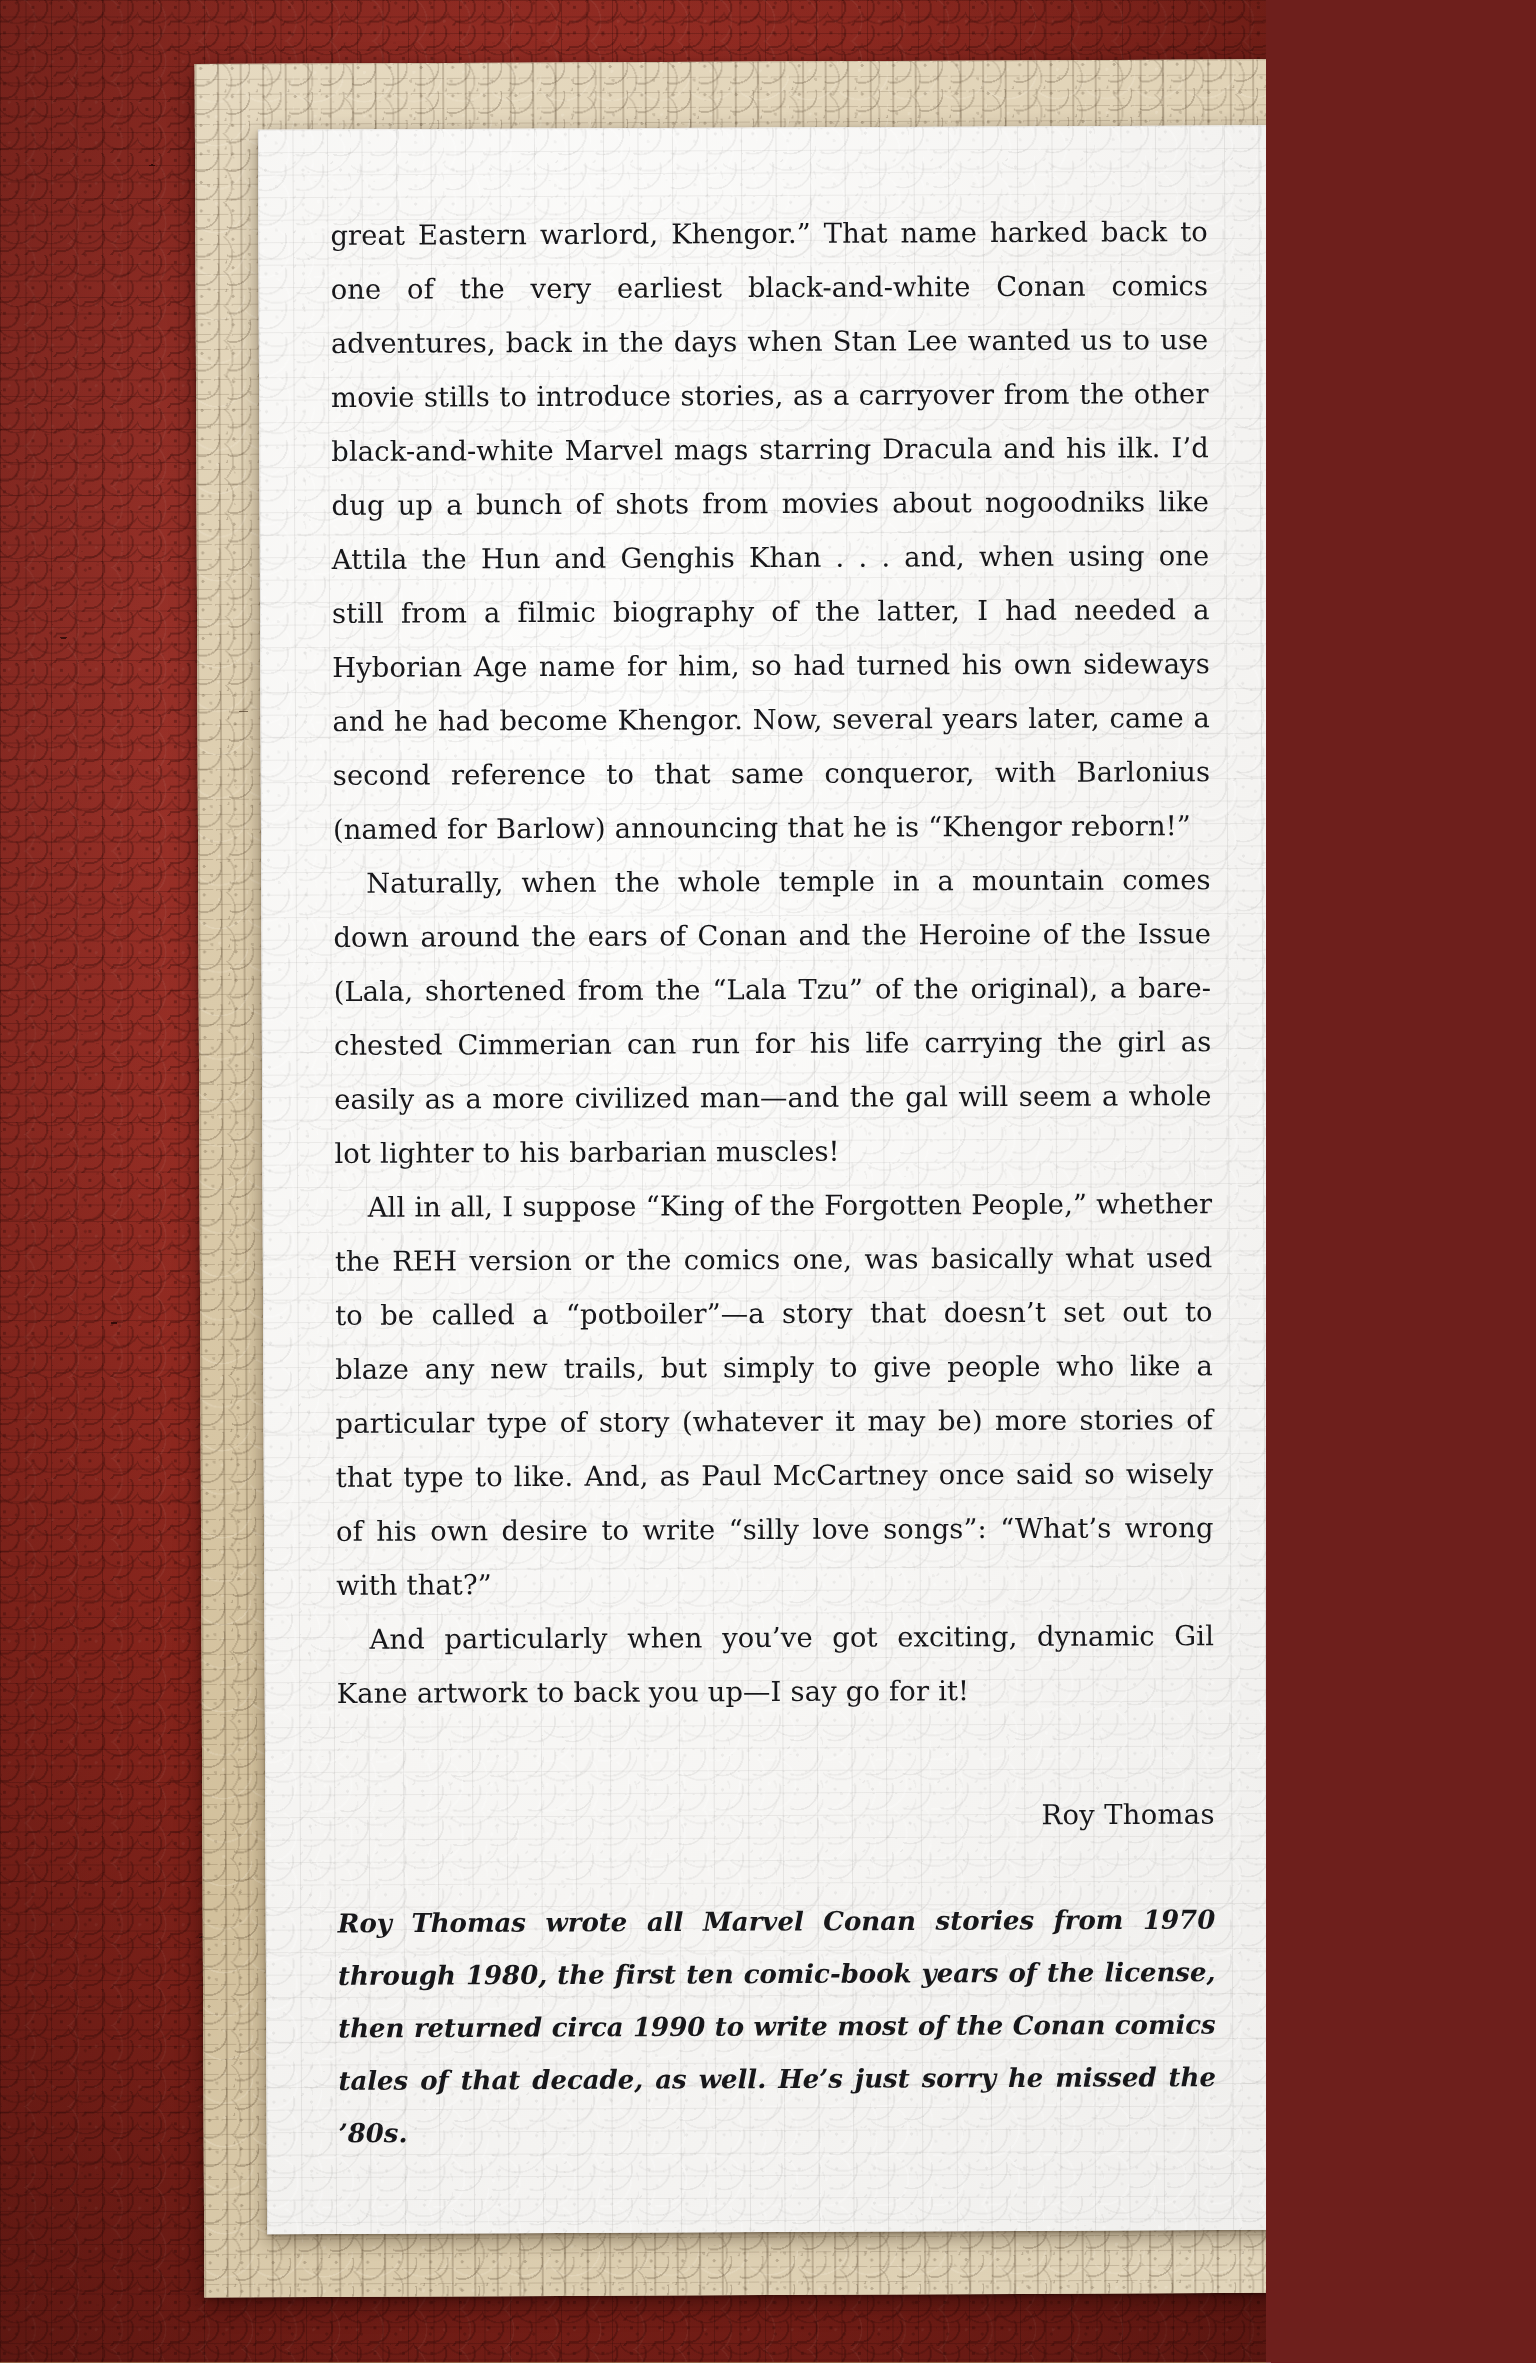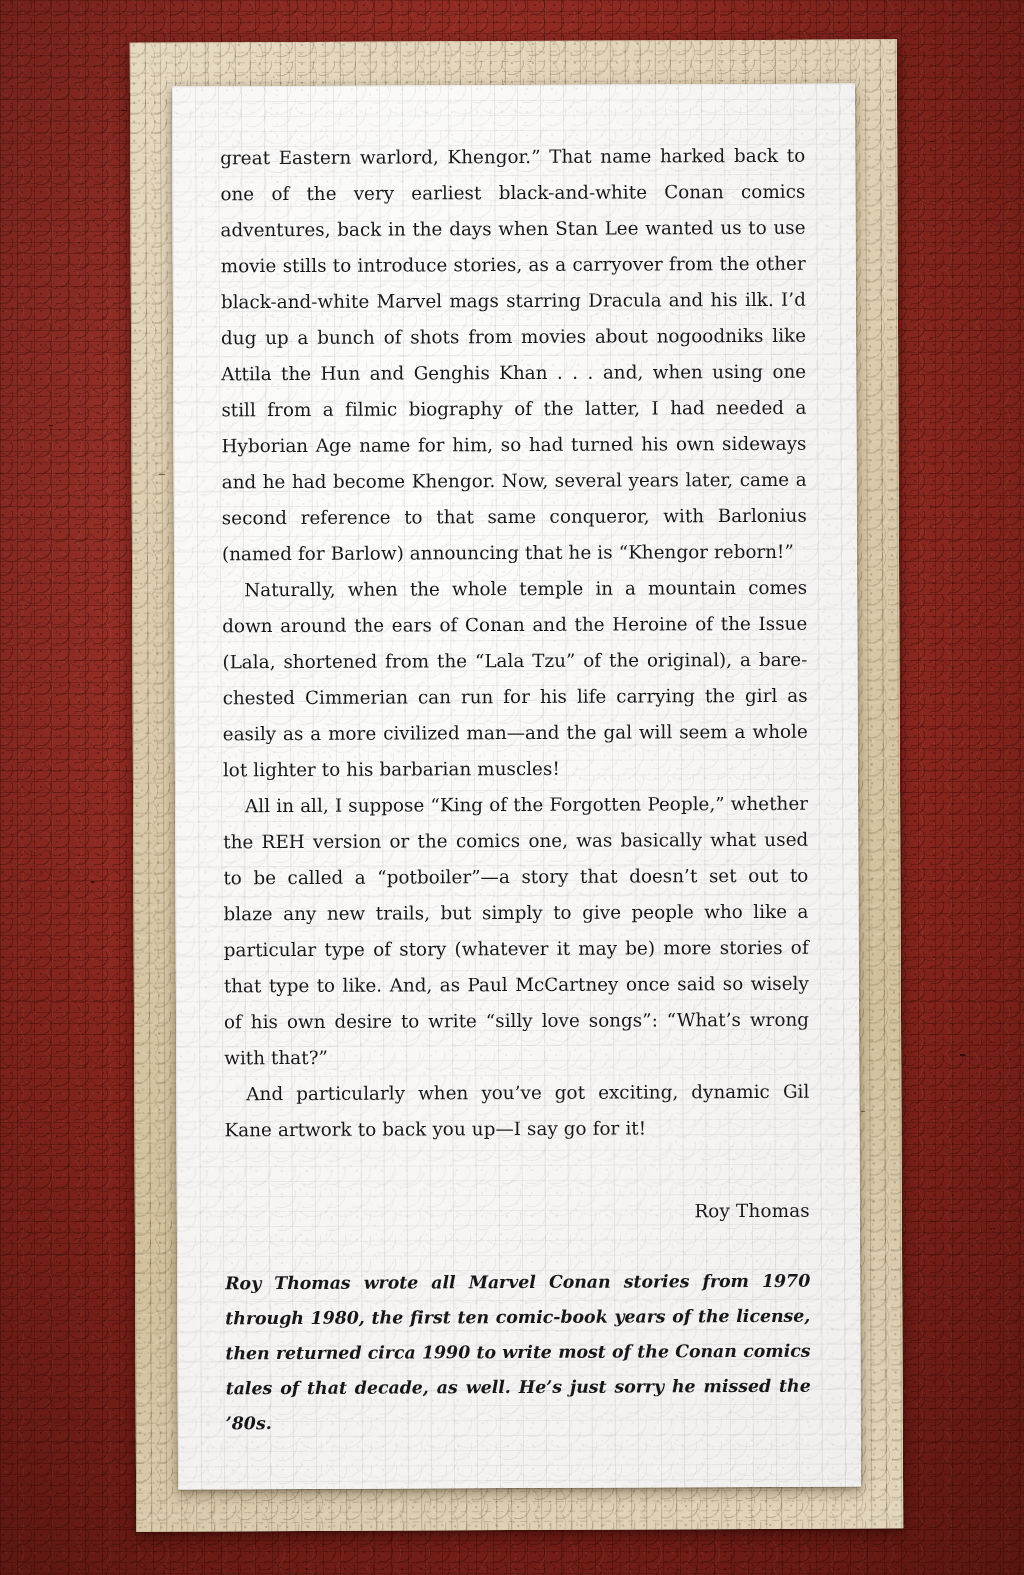--- a/index.html
+++ b/index.html
@@ -4,21 +4,21 @@
 <title>Conan Afterword Page</title>
 <style>
   html, body {
     margin: 0;
     padding: 0;
     background: #6e1f1c;
   }
 
   .page {
     position: relative;
-    width: 1024px;
+    width: 844px;
     height: 1575px;
     overflow: hidden;
     background-color: #bef264;
   }
 
   
   .wall {
     position: absolute;
     inset: 0;
     background-color: #9b302a;

